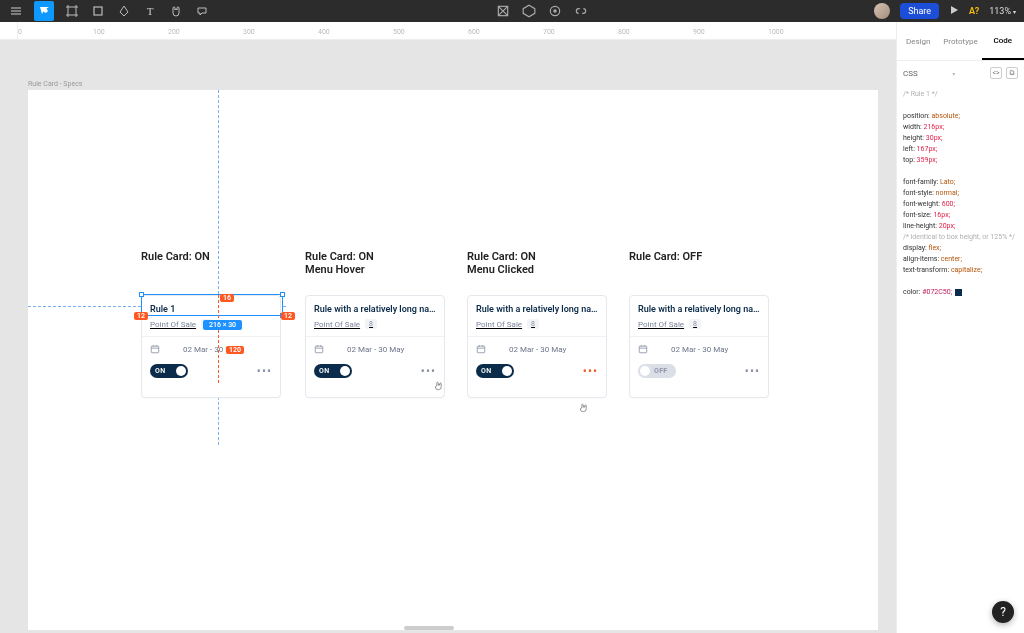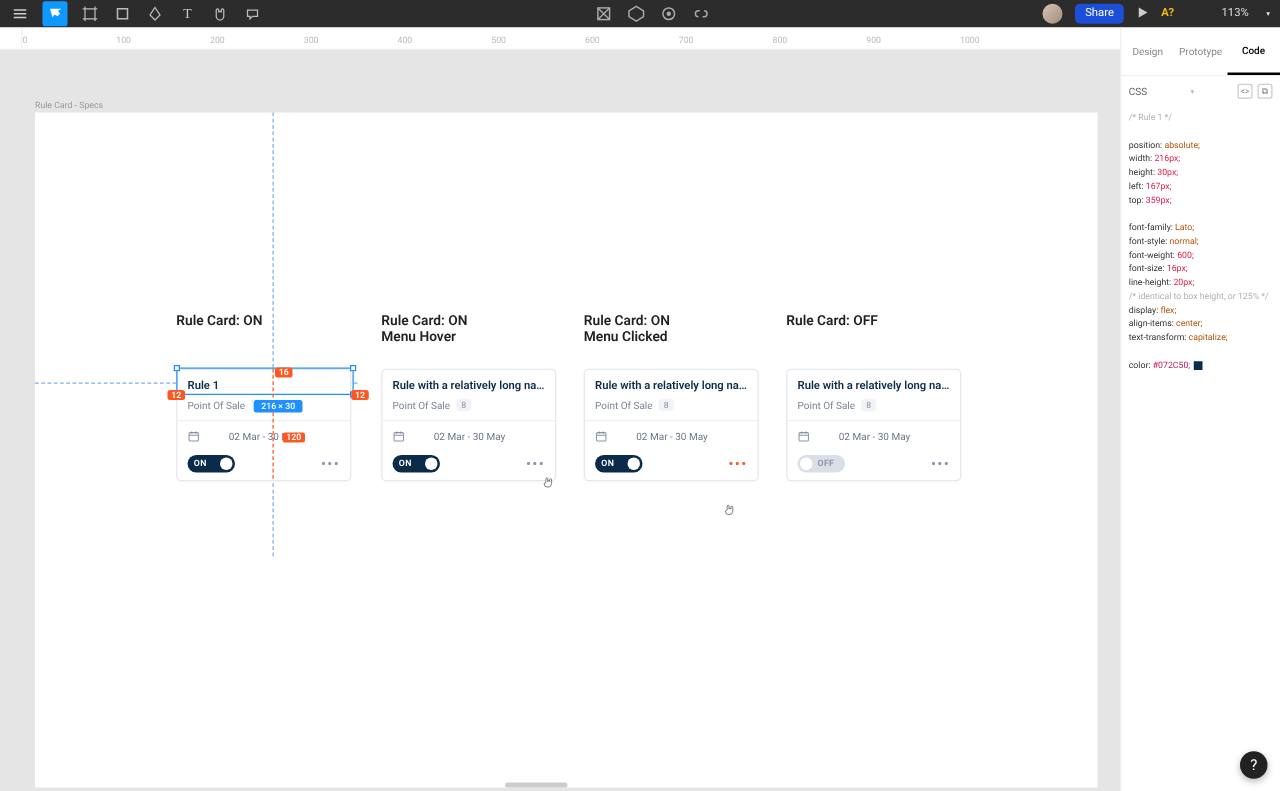--- a/index.html
+++ b/index.html
@@ -8,21 +8,21 @@
   .toolbar { height: 22px; background:#2c2c2c; display:flex; align-items:center; color:#e0e0e0; font-size:10px; }
   .tool-left { display:flex; align-items:center; gap:10px; padding-left:8px; }
   .tool-left .toolbtn { width:16px; height:16px; display:flex;align-items:center;justify-content:center; cursor:pointer; color:#c0c0c0; }
   .tool-left .toolbtn svg { width:12px;height:12px; }
   .tool-left .active { background:#0d99ff; border-radius:2px; width:20px;height:20px;}
   .tool-center { flex:1; display:flex; justify-content:center; gap:12px; }
   .tool-center .toolbtn { width:14px;height:14px;display:flex;align-items:center;justify-content:center;cursor:pointer;color:#bbb;}
   .tool-right { display:flex; align-items:center; gap:10px; padding-right:8px;}
   .avatar { width:16px;height:16px;border-radius:50%;background:linear-gradient(135deg,#d7c5b6,#a38b7a);}
   .share-btn { background:#1d4ed8;color:#fff;font-size:9px;padding:3px 8px;border-radius:4px;cursor:pointer;}
-  .zoom { font-size:9px;color:#ddd;display:flex;align-items:center;gap:14px;margin-left:28px;}
+  .zoom { font-size:9px;color:#ddd;display:flex;align-items:center;gap:2px;}
   .dev-icon { color:#ffc107; font-size:9px; font-weight:600;}
   .play-ico{color:#bbb;}
   
   .main { height: calc(633px - 22px); display:flex; }
   .canvas-wrap { flex:1; position:relative; background:#e5e5e5; overflow:hidden;}
   .ruler-h { position:absolute; top:0; left:18px; right:0; height:18px; background:#fff; border-bottom:1px solid #eee; font-size:7px; color:#bbb; display:flex;}
   .ruler-v { position:absolute; top:18px; left:0; width:18px; bottom:0; background:#fff; border-right:1px solid #eee; font-size:7px; color:#bbb;}
   .ruler-corner { position:absolute; top:0;left:0;width:18px;height:18px;background:#fff;border-right:1px solid #eee;border-bottom:1px solid #eee;}
   .ruler-h span{ width:75px; display:inline-block;text-align:left;position:relative;top:6px;}
   .ruler-v span{ display:block; height:75px; writing-mode:vertical-rl; transform:rotate(180deg); text-align:right; padding-bottom:4px;}
@@ -39,23 +39,23 @@
   .css-head .iconset span{width:12px;height:12px;border:1px solid #ccc;border-radius:2px;display:flex;align-items:center;justify-content:center;font-size:7px;color:#777;cursor:pointer;}
   .code { font-family: SFMono-Regular, Menlo, Consolas, monospace; font-size:7px; line-height:11px; padding:4px 6px; color:#333; white-space:pre;}
   .code .c-comment{color:#b0b0b0;}
   .code .c-prop{color:#333;}
   .code .c-kw{color:#b45309;}
   .code .c-num{color:#e11d48;}
   .code .c-id{color:#c2185b;}
   .swatch{display:inline-block;width:7px;height:7px;background:#072c50;vertical-align:middle;margin-left:3px;}
   
   .col-title{ position:absolute; font-size:11px; font-weight:600; color:#222; line-height:13px;}
-  .card { position:absolute; width:140px; border:1px solid #e6e8ee; border-radius:4px; background:#fff; padding:8px 8px 6px 8px; box-shadow: 0 1px 2px rgba(0,0,0,0.02);}
+  .card { position:absolute; width:140px; border:1px solid #e6e8ee; border-radius:4px; background:#fff; padding:8px 8px 19px 8px; box-shadow: 0 1px 2px rgba(0,0,0,0.02);}
   .card .rule-title{ font-size:9px; font-weight:600; color:#0b2b4a; overflow:hidden;white-space:nowrap;text-overflow:ellipsis;}
-  .card .tagrow{ display:flex; gap:5px; align-items:center; margin-top:5px;}
+  .card .tagrow{ display:flex; gap:5px; align-items:center; margin-top:5px;text-decoration:underline;}
   .card .tag{ font-size:8px; color:#7a8499;}
   .card .badge{font-size:7px; background:#f1f3f7; color:#8891a5; border-radius:3px; padding:1px 4px;}
   .card hr{ border:none; border-top:1px solid #eef0f4; margin:7px -8px;}
   .card .daterow{ display:flex; gap:23px; align-items:center; font-size:8px; color:#6d7689;}
   .cal-icon{ width:10px;height:10px;}
   .cardbottom{ display:flex; justify-content:space-between; align-items:center; margin-top:10px;}
   .toggle{ width:38px;height:14px;border-radius:8px;position:relative;font-size:7px;color:#fff;display:flex;align-items:center;font-weight:600;letter-spacing:0.3px;}
   .toggle.on{background:#0b2b4a; padding-left:5px;}
   .toggle.off{background:#d9dee7;color:#8a93a6;padding-left:16px;}
   .toggle .knob{position:absolute;width:10px;height:10px;border-radius:50%;background:#fff;top:2px;}

